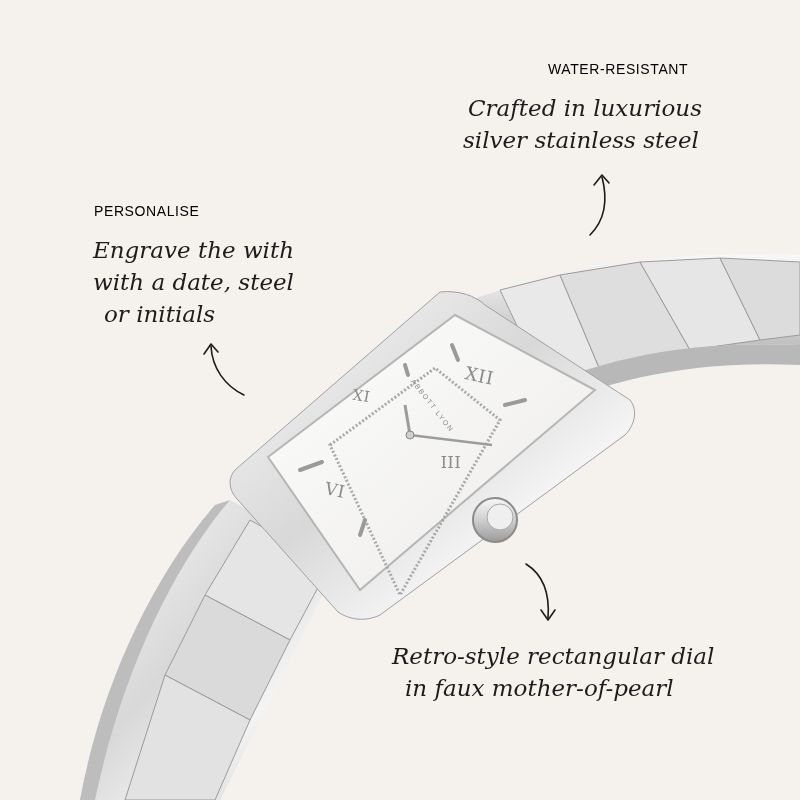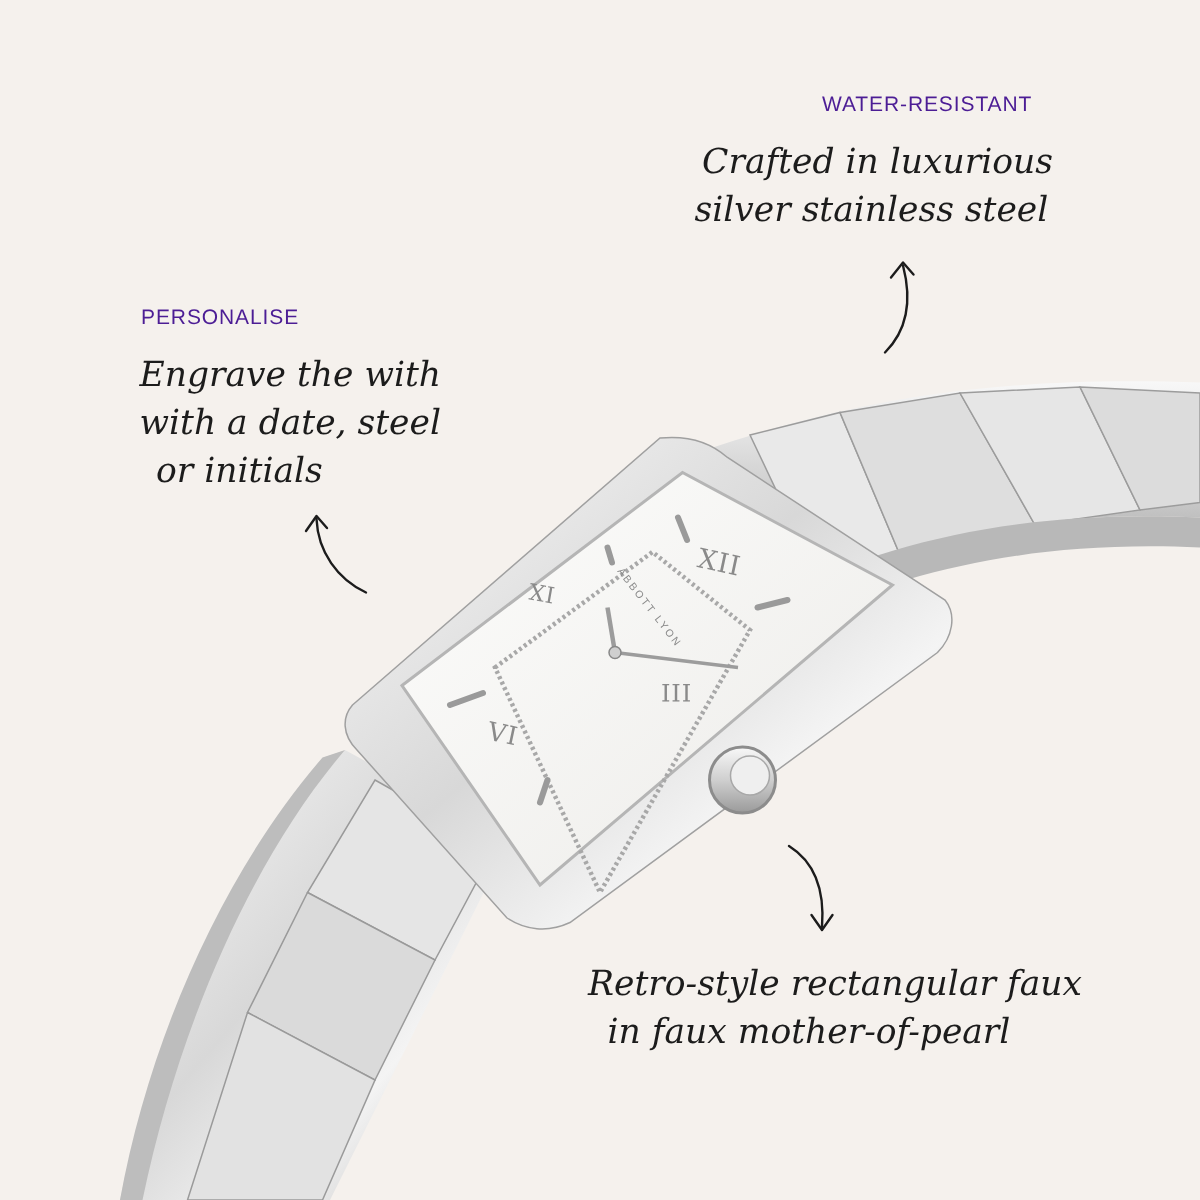--- a/index.html
+++ b/index.html
@@ -8,21 +8,21 @@
       background: #f5f1ed;
       position: relative;
       font-family: "Liberation Sans", sans-serif;
       color: #1a1a1a;
     }
     .label {
       position: absolute;
       font-family: "Liberation Sans", sans-serif;
       font-size: 14px;
       letter-spacing: 0.6px;
-      color: #4c1d95;
+      color: #000000;
     }
     .script {
       position: absolute;
       font-family: "DejaVu Serif", serif;
       font-style: italic;
       font-size: 23px;
       line-height: 32px;
       color: #1c1c1c;
       white-space: pre;
     }
@@ -112,14 +112,14 @@
 <div class="script" style="left:104px; top:298px;">or initials</div>
 <svg class="arrow" style="left:200px; top:338px;" width="50" height="62" viewBox="0 0 50 62">
   <path d="M44 57 C25 48 12 30 11 8" fill="none" stroke="#1c1c1c" stroke-width="1.6" stroke-linecap="round"></path>
   <path d="M4 16 L11 6 L18 14" fill="none" stroke="#1c1c1c" stroke-width="1.6" stroke-linecap="round" stroke-linejoin="round"></path>
 </svg>
 
 <svg class="arrow" style="left:520px; top:560px;" width="45" height="65" viewBox="0 0 45 65">
   <path d="M6 4 C22 14 30 32 28 58" fill="none" stroke="#1c1c1c" stroke-width="1.6" stroke-linecap="round"></path>
   <path d="M21 50 L28 60 L35 50" fill="none" stroke="#1c1c1c" stroke-width="1.6" stroke-linecap="round" stroke-linejoin="round"></path>
 </svg>
-<div class="script" style="left:392px; top:640px;">Retro-style rectangular faux</div>
+<div class="script" style="left:392px; top:640px;">Retro-style rectangular dial</div>
 <div class="script" style="left:405px; top:672px;">in faux mother-of-pearl</div>
 
 </body></html>

